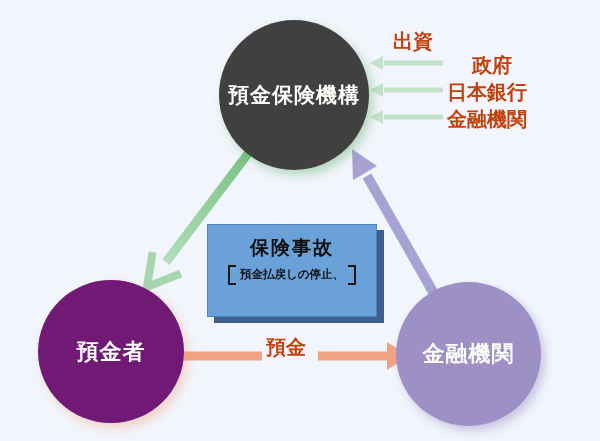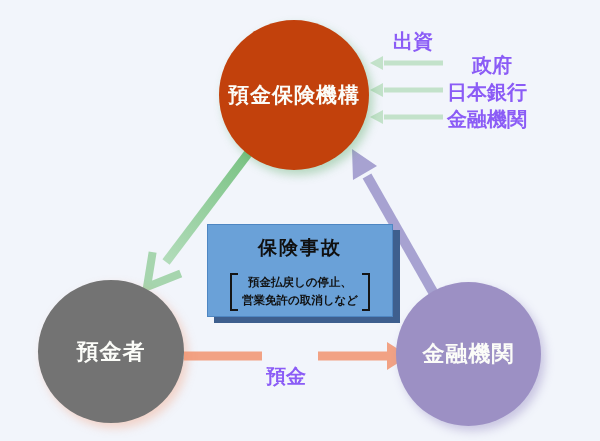--- a/index.html
+++ b/index.html
@@ -14,38 +14,38 @@
     display:flex; align-items:center; justify-content:center;
     color:#fbfcf8; font-weight:bold; white-space:nowrap;
   }
   .node-insurer  { left:219px; top:20px;  width:150px; height:150px; font-size:21px; letter-spacing:1px;
                    box-shadow:4px 5px 10px rgba(70,160,80,.35); }
   .node-depositor{ left:38px;  top:280px; width:146px; height:143px; font-size:22px; letter-spacing:1px;
                    box-shadow:4px 5px 10px rgba(240,145,105,.35); }
   .node-bank     { left:396px; top:282px; width:145px; height:144px; font-size:22px; letter-spacing:1px;
                    box-shadow:4px 5px 10px rgba(150,140,195,.45); }
   .event-box {
-    position:absolute; left:207px; top:224px; width:186px; height:93px;
+    position:absolute; left:207px; top:224px; width:170px; height:93px;
     border:1px solid #4e86c2; box-sizing:border-box;
     box-shadow:7px 6px 0 #3e5f8e; text-align:center;
   }
   .event-title { margin-top:10px; font-size:19px; font-weight:bold; color:#101010; letter-spacing:2px; }
-  .bracket-row { margin-top:12px; display:flex; justify-content:center; align-items:stretch; }
+  .bracket-row { margin-top:4px; display:flex; justify-content:center; align-items:stretch; }
   .brk { width:6px; border:2px solid #151515; }
   .brk-l { border-right:none; }
   .brk-r { border-left:none; }
   .brk-text { padding:1px 4px; font-size:11.5px; font-weight:bold; color:#101010; line-height:1.55; white-space:nowrap; }
-  .lbl { position:absolute; font-size:20px; font-weight:bold; color:#8b5cf6; white-space:nowrap; }
+  .lbl { position:absolute; font-size:20px; font-weight:bold; color:#c2410c; white-space:nowrap; }
   .lbl-shusshi   { left:393px; top:28px; }
   .lbl-seifu     { left:472px; top:52px; }
   .lbl-nichigin  { left:447px; top:79px; }
   .lbl-kinyu-top { left:447px; top:106px; }
   .lbl-hokenkin  { left:108px; top:195px; }
   .lbl-hokenryo  { left:407px; top:195px; }
-  .lbl-yokin     { left:266px; top:363px; }
+  .lbl-yokin     { left:266px; top:334px; }
 </style>
 </head>
 <body>
 
 <div class="stage">
 
   <svg class="arrow-layer" viewBox="0 0 600 441">
     <defs>
       <linearGradient id="gshaft" gradientUnits="userSpaceOnUse" x1="250" y1="151" x2="166" y2="262">
         <stop offset="0" stop-color="#79c283"></stop>
@@ -64,37 +64,36 @@
     <polygon points="409,356 387,342 387,370" fill="#f2a284"></polygon>
 
     <line x1="443" y1="63" x2="384" y2="63" stroke-width="5" stroke="#c3e2ca"></line>
     <polygon points="370,63 383,56 383,70" fill="#c3e2ca"></polygon>
     <line x1="443" y1="90" x2="384" y2="90" stroke-width="5" stroke="#c3e2ca"></line>
     <polygon points="370,90 383,83 383,97" fill="#c3e2ca"></polygon>
     <line x1="443" y1="117" x2="384" y2="117" stroke-width="5" stroke="#c3e2ca"></line>
     <polygon points="370,117 383,110 383,124" fill="#c3e2ca"></polygon>
   </svg>
 
-  <div class="node node-insurer" style="background-color: #c2410c;">
+  <div class="node node-insurer" style="background-color: #404040;">
     <span>預金保険機構</span>
   </div>
-  <div class="node node-depositor" style="background-color: #737373;">
+  <div class="node node-depositor" style="background-color: #701a75;">
     <span>預金者</span>
   </div>
   <div class="node node-bank" style="background-color: rgb(156, 144, 196);">
     <span>金融機関</span>
   </div>
 
   <div class="event-box" style="background-color: rgb(106, 161, 216);">
     <div class="event-title">保険事故</div>
     <div class="bracket-row">
       <div class="brk brk-l"></div>
       <div class="brk-text">
         <div>預金払戻しの停止、</div>
-        <div>営業免許の取消しなど</div>
       </div>
       <div class="brk brk-r"></div>
     </div>
   </div>
 
   <div class="lbl lbl-yokin">預金</div>
 
   <div class="lbl lbl-shusshi">出資</div>
   <div class="lbl lbl-seifu">政府</div>
   <div class="lbl lbl-nichigin">日本銀行</div>

